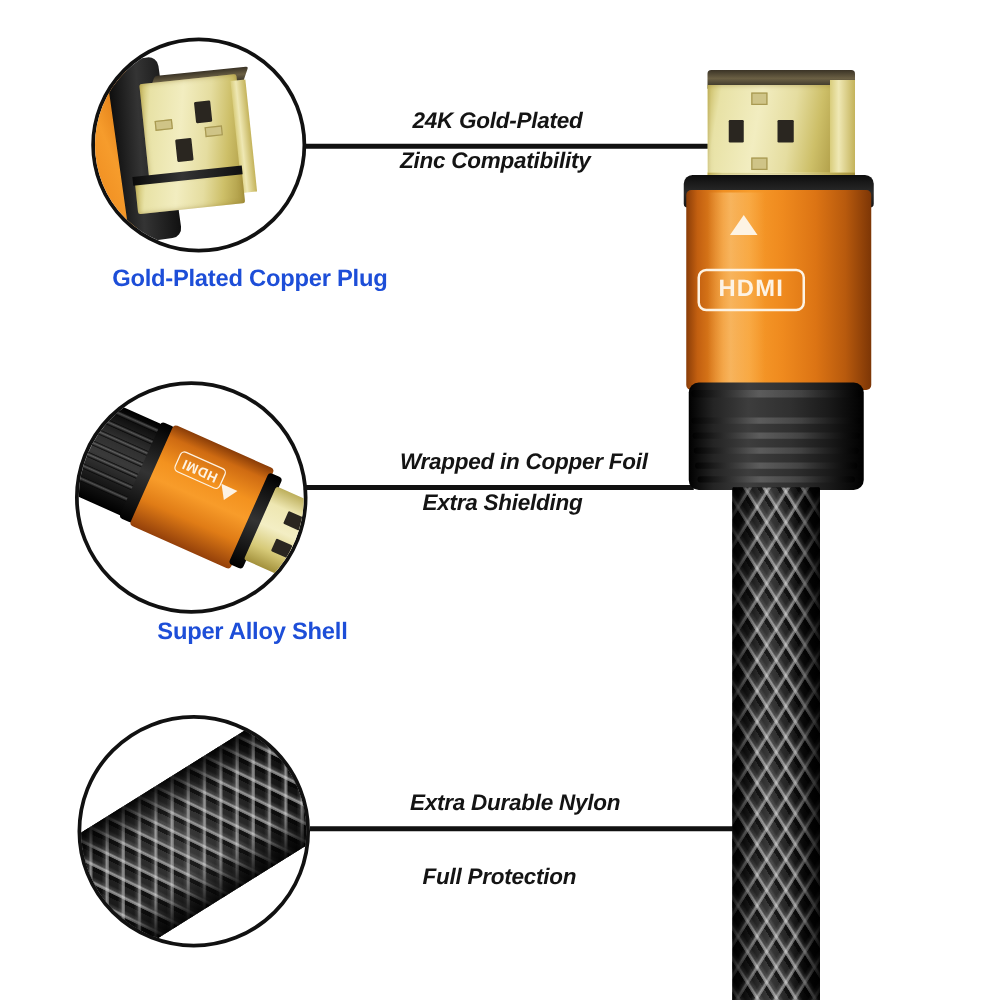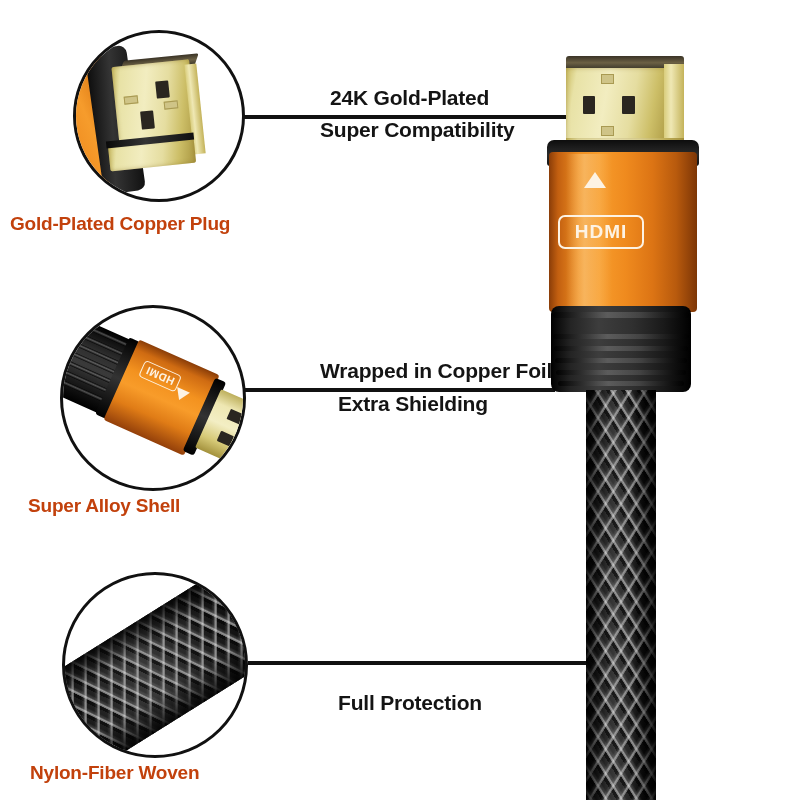--- a/index.html
+++ b/index.html
@@ -16,41 +16,42 @@
   .callout-circle{
     position:absolute;
     border-radius:50%;
     border:3px solid #111;
     background:#fff;
     overflow:hidden;
     box-sizing:border-box;
   }
   .circle-label{
     position:absolute;
-    text-align:left;
+    text-align:right;
     font-size:19px;
     font-weight:bold;
-    color:#c2410c;
+    color:#1d4ed8;
     letter-spacing:-0.2px;
     white-space:nowrap;
   }
 
   
   .leader{
     position:absolute;
     height:4px;
     background:#111;
   }
   .feat-text{
     position:absolute;
-    font-size:21px;
+    font-size:18px;
     font-weight:bold;
     color:#141414;
     white-space:nowrap;
     letter-spacing:-0.2px;
+    font-style:italic;
   }
 
   
   #main-connector{position:absolute;}
 
   .gold-tip{
     position:absolute;
     background:
       linear-gradient(100deg,#cbbd63 0%,#e8e2a6 10%,#f2edc0 38%,#e5dda0 62%,#cdbf68 80%,#a8953f 100%);
     box-shadow:inset 0 0 4px rgba(140,115,40,.5);
@@ -203,21 +204,21 @@
     <div class="tip-notch" style="left:48px;top:63px;width:14px;height:8px;transform:rotate(-6deg);"></div>
     <div class="tip-notch" style="left:88px;top:68px;width:14px;height:8px;transform:rotate(-6deg);"></div>
 
     <div class="gold-tip" style="left:33px;top:108px;width:86px;height:26px;transform:rotate(-6deg);border-radius:2px;"></div>
     <div class="c1-black" style="left:30px;top:104px;width:88px;height:7px;transform:rotate(-6deg);"></div>
   </div>
   <div class="circle-label" style="left:10px;top:213px;width:300px;">Gold-Plated Copper Plug</div>
 
   <div class="leader" style="left:243px;top:115px;width:330px;"></div>
   <div class="feat-text" style="left:330px;top:86px;">24K Gold-Plated</div>
-  <div class="feat-text" style="left:320px;top:118px;">Super Compatibility</div>
+  <div class="feat-text" style="left:320px;top:118px;">Zinc Compatibility</div>
 
   <div class="callout-circle" style="left:60px;top:305px;width:186px;height:186px;">
     <div class="c2-wrap" style="left:-16px;top:46px;width:240px;height:92px;transform:rotate(24deg);">
 
       <div class="c2-boot" style="left:0px;top:6px;width:66px;height:80px;"></div>
       <div class="c2-rib" style="left:4px;top:10px;width:58px;height:4px;"></div>
       <div class="c2-rib" style="left:4px;top:20px;width:58px;height:4px;"></div>
       <div class="c2-rib" style="left:4px;top:30px;width:58px;height:4px;"></div>
       <div class="c2-rib" style="left:4px;top:40px;width:58px;height:4px;"></div>
       <div class="c2-rib" style="left:4px;top:50px;width:58px;height:4px;"></div>
@@ -245,23 +246,23 @@
 
   <div class="leader" style="left:243px;top:388px;width:312px;"></div>
   <div class="feat-text" style="left:320px;top:359px;">Wrapped in Copper Foil</div>
   <div class="feat-text" style="left:338px;top:392px;">Extra Shielding</div>
 
   <div class="callout-circle" style="left:62px;top:572px;width:186px;height:186px;">
     <div class="braid" style="left:-40px;top:38px;width:280px;height:104px;transform:rotate(-32deg);background-size:auto;"></div>
     <div class="braid-shade" style="left:-40px;top:38px;width:280px;height:104px;transform:rotate(-32deg);
                 background:linear-gradient(180deg,rgba(0,0,0,.85) 0%,rgba(0,0,0,0) 26%,rgba(0,0,0,0) 70%,rgba(0,0,0,.9) 100%);"></div>
   </div>
-  <div class="circle-label" style="left:30px;top:762px;width:250px;">Nylon-Fiber Woven</div>
 
   <div class="leader" style="left:248px;top:661px;width:342px;"></div>
+  <div class="feat-text" style="left:328px;top:632px;">Extra Durable Nylon</div>
   <div class="feat-text" style="left:338px;top:665px;margin-top:26px;">Full Protection</div>
 
   <div id="main-connector" style="left:0;top:0;width:800px;height:800px;">
 
     <div class="gold-top" style="left:566px;top:56px;width:118px;height:15px;border-radius:3px 3px 0 0;"></div>
 
     <div class="gold-tip" style="left:566px;top:68px;width:104px;height:78px;"></div>
 
     <div class="gold-side" style="left:664px;top:64px;width:20px;height:80px;"></div>
 

